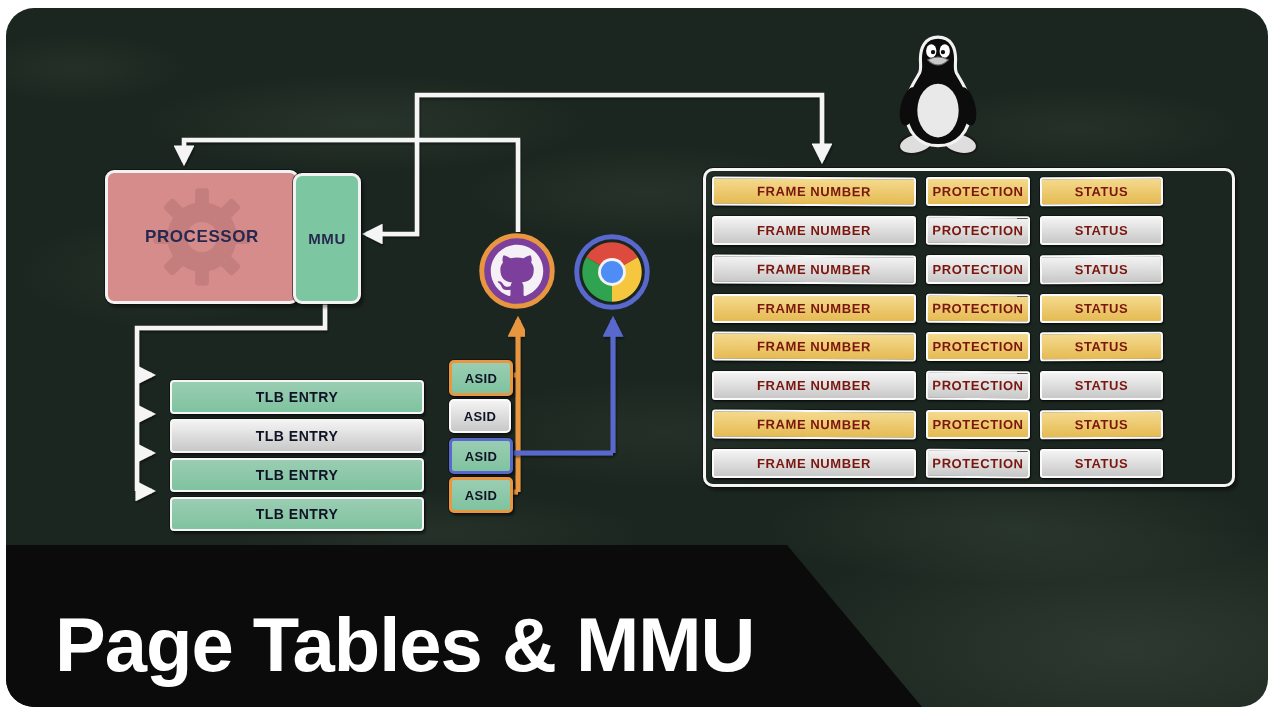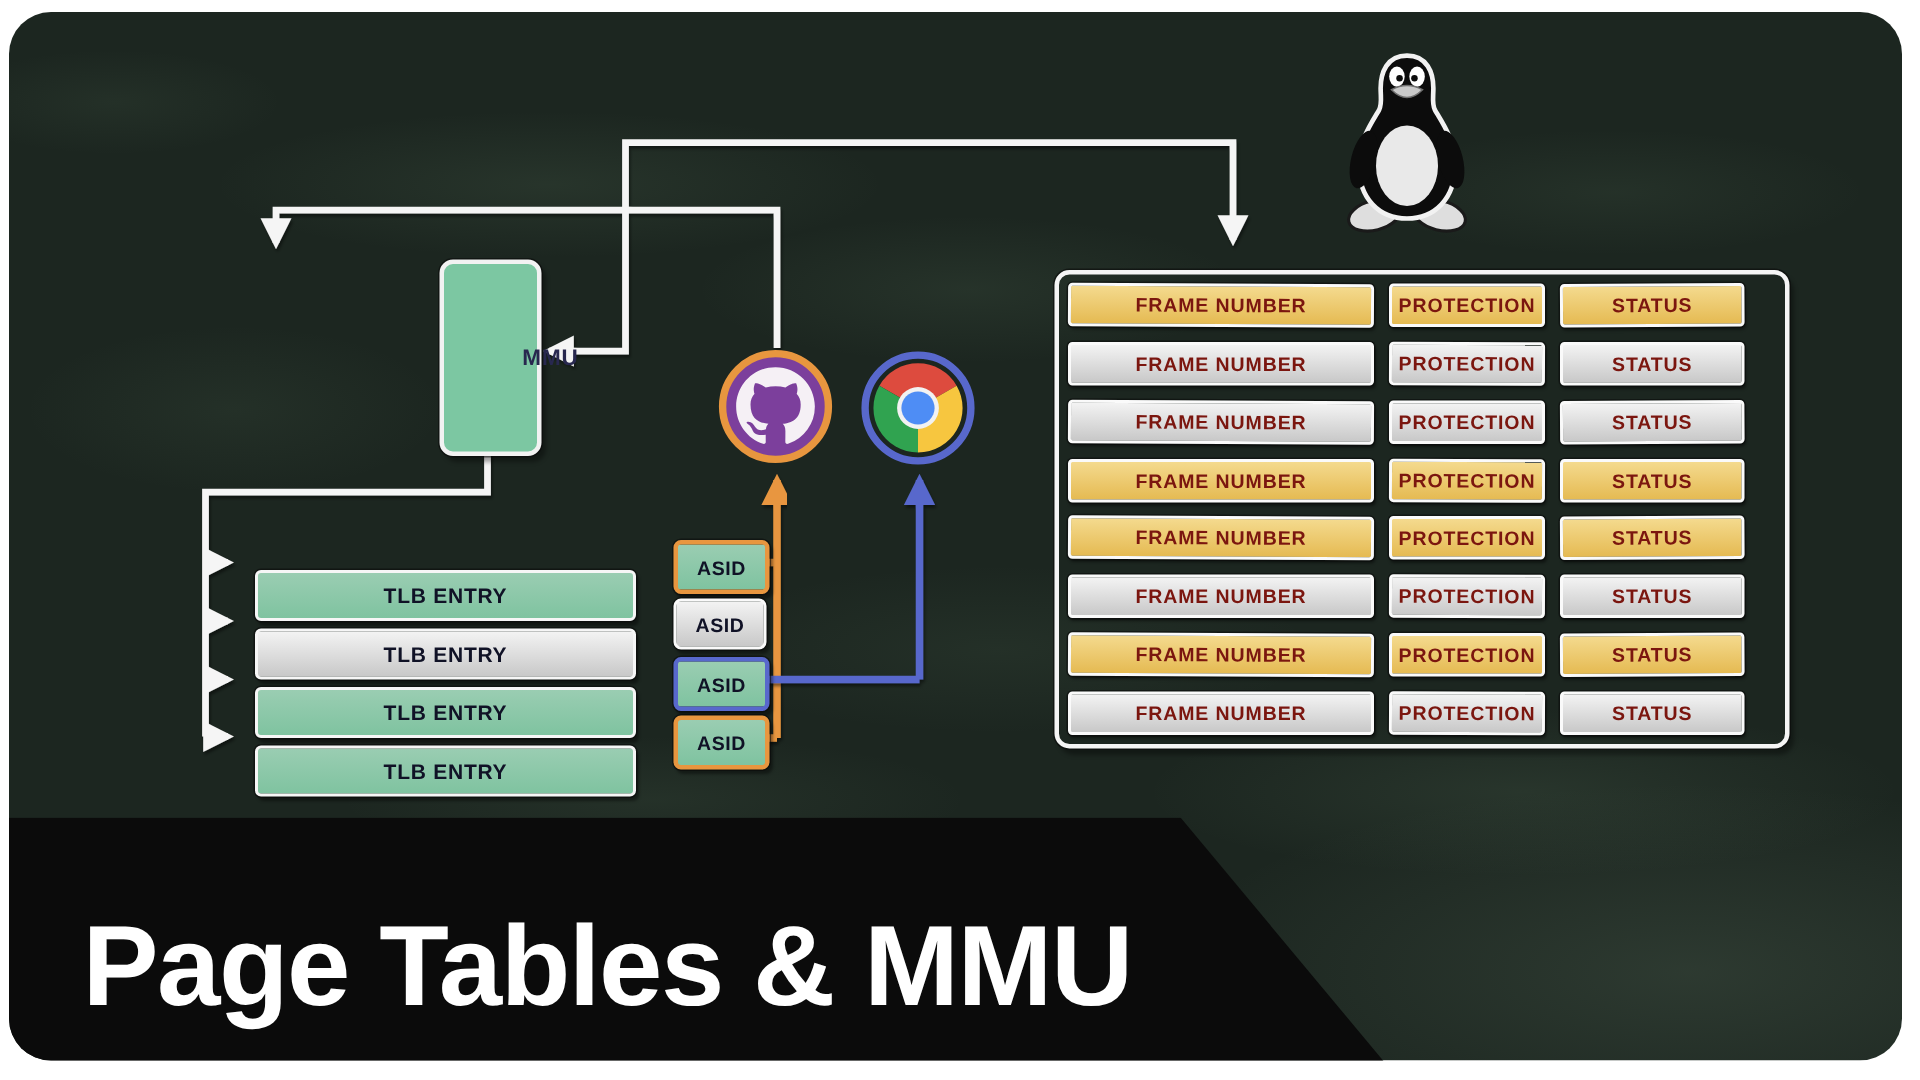--- a/index.html
+++ b/index.html
@@ -23,21 +23,21 @@
   
   .box{position:absolute;border:3px solid #f2f2f2;border-radius:9px;
        box-shadow:0 0 0 1px rgba(10,10,10,.55), 3px 4px 3px rgba(0,0,0,.35);}
   .processor{left:99px;top:162px;width:188px;height:128px;background:#d78c8c;}
   .gear{position:absolute;left:36px;top:6px;width:116px;height:116px;}
   .box-label{position:absolute;left:0;top:0;width:100%;height:100%;display:flex;
              align-items:center;justify-content:center;font-weight:bold;color:#28284f;
              letter-spacing:.6px;}
   .processor .box-label{font-size:17px;}
   .mmu{left:287px;top:165px;width:62px;height:125px;background:#7cc7a2;}
-  .mmu .box-label{font-size:15px;padding-left:40px;}
+  .mmu .box-label{font-size:15px;}
   
   .tlb-row{position:absolute;left:164px;width:250px;height:30px;border:2px solid #f6f6f6;
            border-radius:4px;box-shadow:0 0 0 1px rgba(10,10,10,.6), 2px 3px 2px rgba(0,0,0,.4);
            display:flex;align-items:center;justify-content:center;font-weight:bold;
            font-size:14px;color:#101226;letter-spacing:.5px;margin-top:20px;}
   .fill-green{background:linear-gradient(#9acdb2,#7fc3a0);}
   .fill-silver{background:linear-gradient(#f3f3f3,#c8c8c8);}
   .asid-box{position:absolute;left:443px;width:58px;height:30px;border-radius:5px;
             display:flex;align-items:center;justify-content:center;font-weight:bold;
             font-size:13px;color:#101226;letter-spacing:.4px;
@@ -45,21 +45,21 @@
   .ring-orange{border:3px solid #e8963f;}
   .ring-white{border:2px solid #fafafa;}
   .ring-blue{border:3px solid #5868cc;}
   .t1{top:352px}.t2{top:391px}.t3{top:430px}.t4{top:469px}
   
   .picon{position:absolute;width:82px;height:82px;}
   .github-icon{left:470px;top:222px;}
   .chrome-icon{left:565px;top:223px;}
   .tux{position:absolute;left:880px;top:26px;width:104px;height:122px;}
   
-  .page-table{position:absolute;left:697px;top:172px;width:490px;height:319px;
+  .page-table{position:absolute;left:697px;top:160px;width:532px;height:319px;
               border:3px solid #f5f5f5;border-radius:10px;
               box-shadow:0 0 0 1px rgba(10,10,10,.6), 3px 4px 3px rgba(0,0,0,.35);
               box-sizing:border-box;padding:6px;display:grid;
               grid-template-columns:204px 104px 123px;column-gap:10px;row-gap:9px;
               align-content:space-between;}
   .pt-cell{height:29px;border:2px solid #fafafa;border-radius:3px;
            box-shadow:0 0 0 1px rgba(10,10,10,.55), 1px 2px 2px rgba(0,0,0,.45);
            display:flex;align-items:center;justify-content:center;font-weight:bold;
            font-size:13px;color:#7b160f;letter-spacing:.6px;box-sizing:border-box;}
   .fill-gold{background:linear-gradient(#f4da8e,#e5ba52);}
@@ -107,20 +107,37 @@
         <path d="M480,367 H512"></path>
         <path d="M480,484 H512"></path>
         <path d="M512,484 V312" marker-end="url(#ao)"></path>
       </g>
       <g fill="none" stroke="#5868cc" stroke-width="5" filter="url(#ds)">
         <path d="M481,445 H607"></path>
         <path d="M607,445 V312" marker-end="url(#ab)"></path>
       </g>
     </svg>
 
+    <div class="box processor">
+      <svg class="gear" viewBox="0 0 100 100">
+        <g fill="#c57e7e">
+          <rect x="44" y="8" width="12" height="18" rx="3"></rect>
+          <rect x="44" y="8" width="12" height="18" rx="3" transform="rotate(45 50 50)"></rect>
+          <rect x="44" y="8" width="12" height="18" rx="3" transform="rotate(90 50 50)"></rect>
+          <rect x="44" y="8" width="12" height="18" rx="3" transform="rotate(135 50 50)"></rect>
+          <rect x="44" y="8" width="12" height="18" rx="3" transform="rotate(180 50 50)"></rect>
+          <rect x="44" y="8" width="12" height="18" rx="3" transform="rotate(225 50 50)"></rect>
+          <rect x="44" y="8" width="12" height="18" rx="3" transform="rotate(270 50 50)"></rect>
+          <rect x="44" y="8" width="12" height="18" rx="3" transform="rotate(315 50 50)"></rect>
+          <circle cx="50" cy="50" r="30"></circle>
+        </g>
+        <circle cx="50" cy="50" r="13" fill="#d78c8c"></circle>
+      </svg>
+      <div class="box-label">PROCESSOR</div>
+    </div>
     <div class="box mmu">
       <div class="box-label">MMU</div>
     </div>
 
     <div class="tlb-row fill-green t1">TLB ENTRY</div>
     <div class="tlb-row fill-silver t2">TLB ENTRY</div>
     <div class="tlb-row fill-green t3">TLB ENTRY</div>
     <div class="tlb-row fill-green t4">TLB ENTRY</div>
 
     <div class="asid-box fill-green ring-orange t1">ASID</div>

